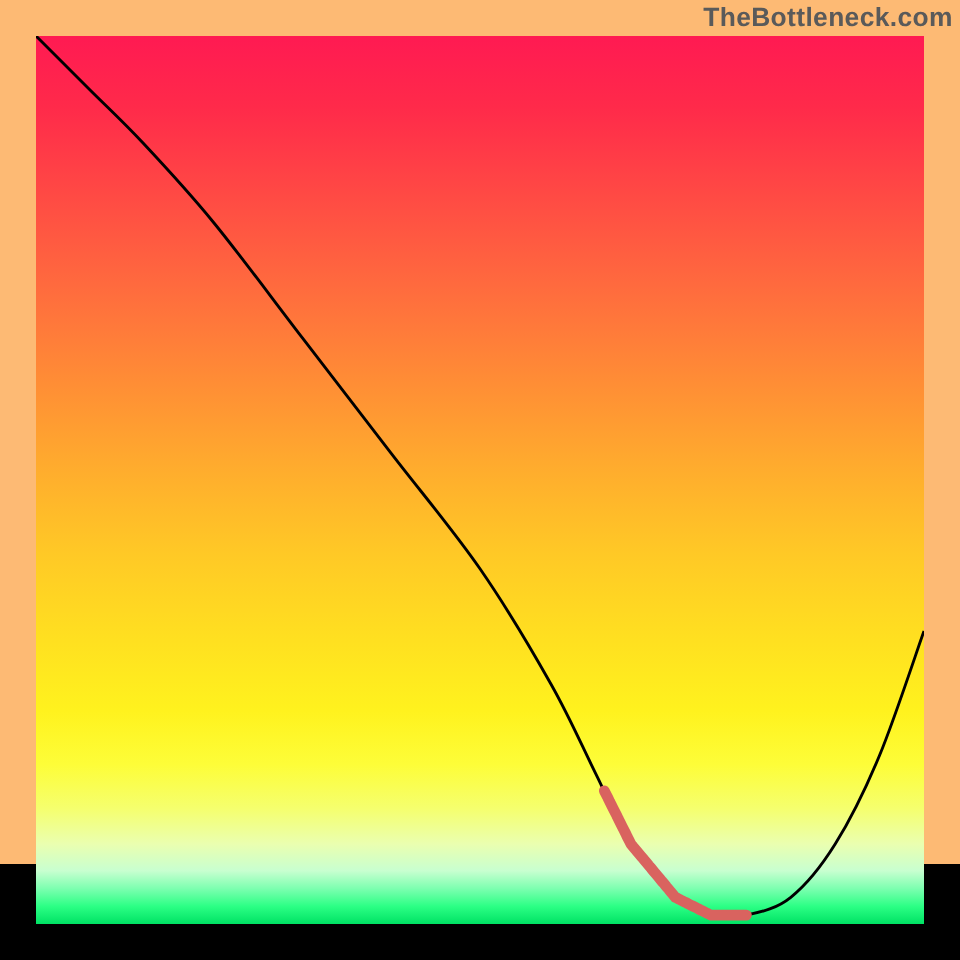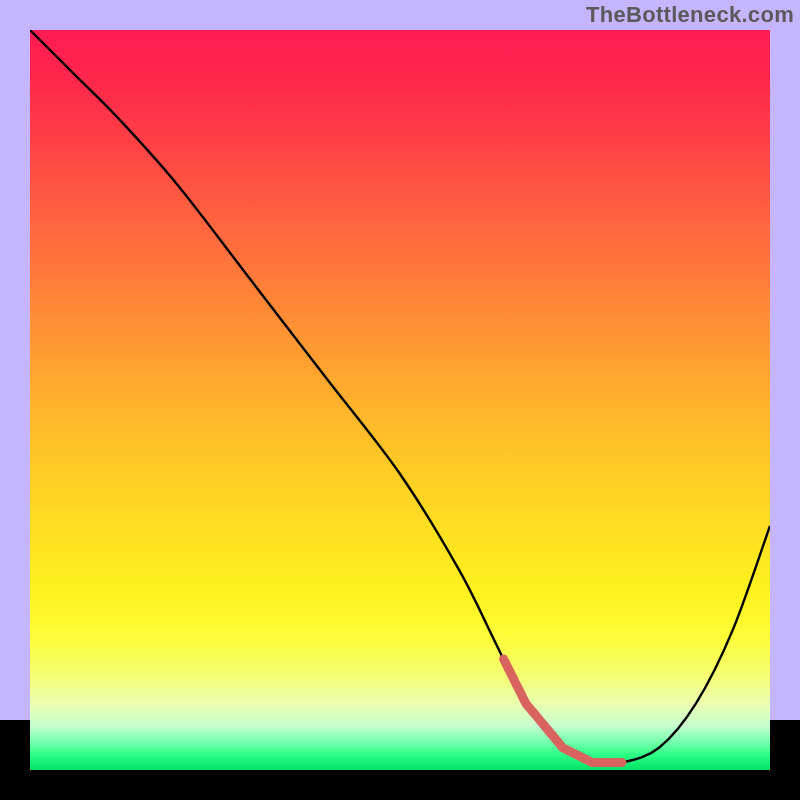--- a/index.html
+++ b/index.html
@@ -8,21 +8,21 @@
     width: 800px;
     height: 800px;
     background: #000;
     overflow: hidden;
     font-family: Arial, Helvetica, sans-serif;
   }
   .frame {
     position: relative;
     width: 800px;
     height: 720px;
-    background: #c4b5fd;
+    background: #fdba74;
   }
   .watermark {
     position: absolute;
     top: 2px;
     right: 6px;
     color: #5a5a5a;
     font-size: 22px;
     font-weight: 600;
     letter-spacing: 0.3px;
     z-index: 10;

